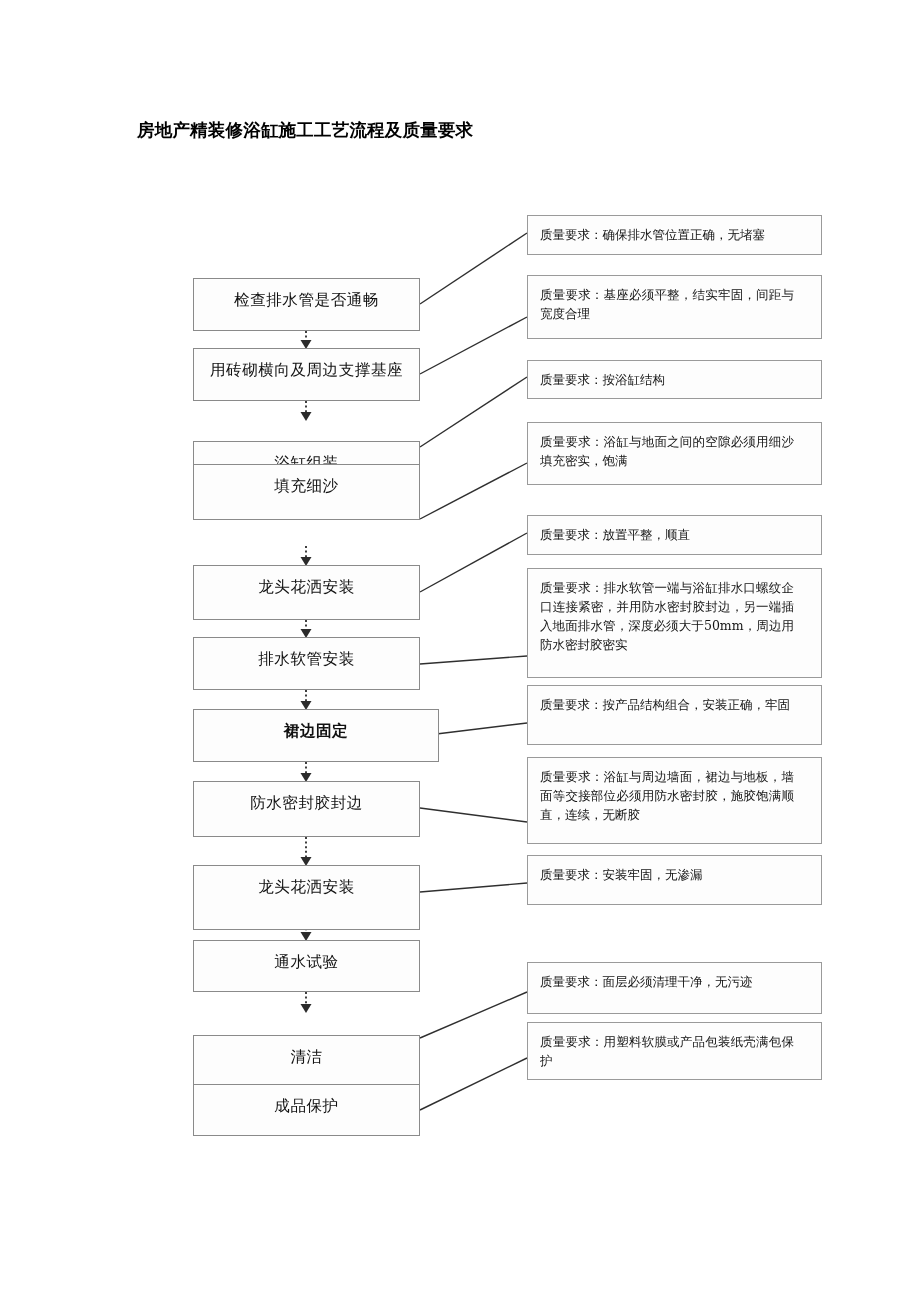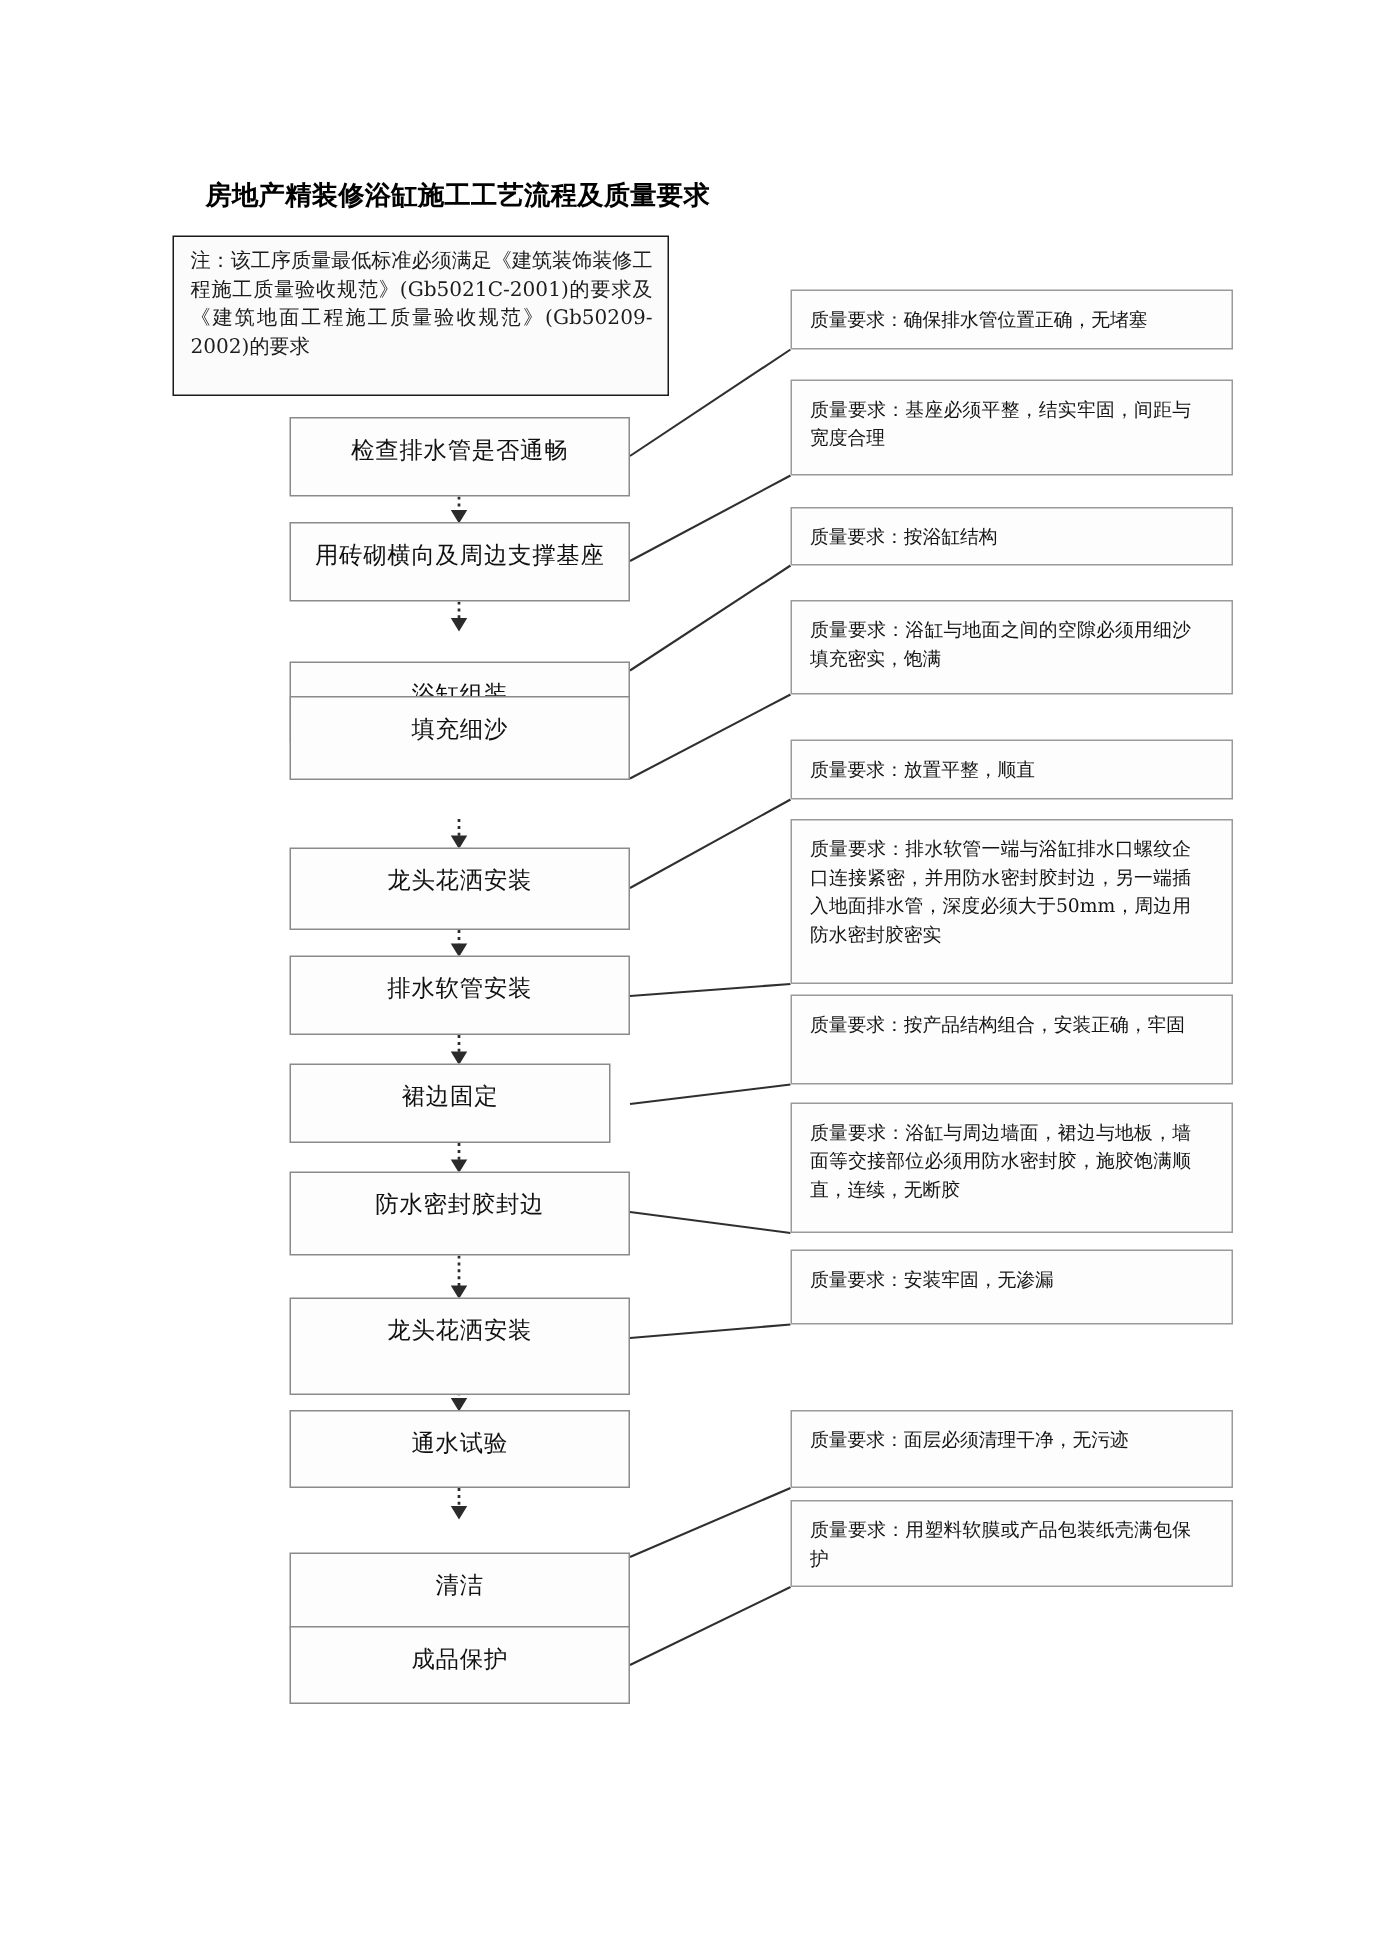--- a/index.html
+++ b/index.html
@@ -87,30 +87,30 @@
     border: 1.1px solid #9a9a9a;
     box-sizing: border-box;
     background: #fdfdfd;
     padding: 9px 27px 6px 12px;
     font-family: "DejaVu Serif", "Liberation Serif", serif;
     font-size: 12.5px;
     line-height: 1.52;
     color: #141414;
     text-align: justify;
     overflow: hidden;
+    margin-top: 22px;
   }
 </style>
 </head>
 <body>
 
 <div id="page">
 
   <div id="doc-title">房地产精装修浴缸施工工艺流程及质量要求</div>
 
-  <div id="note-box">注：该工序质量最低标准必须满足《建筑装饰装修工程施工质量验收规范》(Gb5021C-2001)的要求及《建筑地面工程施工质量验收规范》(Gb50209-2002)的要求</div>
 
   <svg id="links" viewBox="0 0 920 1301" width="920" height="1301">
       <line x1="420" y1="304" x2="527" y2="233" stroke="#2f2f2f" stroke-width="1.4"></line>
       <line x1="420" y1="374" x2="527" y2="317" stroke="#2f2f2f" stroke-width="1.4"></line>
       <line x1="420" y1="447" x2="527" y2="377" stroke="#2f2f2f" stroke-width="1.4"></line>
       <line x1="420" y1="519" x2="527" y2="463" stroke="#2f2f2f" stroke-width="1.4"></line>
       <line x1="420" y1="592" x2="527" y2="533" stroke="#2f2f2f" stroke-width="1.4"></line>
       <line x1="420" y1="664" x2="527" y2="656" stroke="#2f2f2f" stroke-width="1.4"></line>
       <line x1="420" y1="736" x2="527" y2="723" stroke="#2f2f2f" stroke-width="1.4"></line>
       <line x1="420" y1="808" x2="527" y2="822" stroke="#2f2f2f" stroke-width="1.4"></line>
@@ -141,21 +141,21 @@
       <polygon points="300.5,1076 311.5,1076 306,1085" fill="#2b2b2b"></polygon>
     </svg>
 
   <div id="flow-layer">
       <div class="flow-box" style="left: 193px; top: 278px; width: 227px; height: 53px;">检查排水管是否通畅</div>
       <div class="flow-box" style="left: 193px; top: 348px; width: 227px; height: 53px;">用砖砌横向及周边支撑基座</div>
       <div class="flow-box" style="left: 193px; top: 441px; width: 227px; height: 54px;">浴缸组装</div>
       <div class="flow-box" style="left: 193px; top: 464px; width: 227px; height: 56px; font-family: Liberation Serif, serif;">填充细沙</div>
       <div class="flow-box" style="left: 193px; top: 565px; width: 227px; height: 55px;">龙头花洒安装</div>
       <div class="flow-box" style="left: 193px; top: 637px; width: 227px; height: 53px;">排水软管安装</div>
-      <div class="flow-box" style="left: 193px; top: 709px; width: 214px; height: 53px;">裙边固定</div>
+      <div class="flow-box" style="left: 193px; top: 709px; width: 246px; height: 53px; font-weight: bold;">裙边固定</div>
       <div class="flow-box" style="left: 193px; top: 781px; width: 227px; height: 56px;">防水密封胶封边</div>
       <div class="flow-box" style="left: 193px; top: 865px; width: 227px; height: 65px;">龙头花洒安装</div>
       <div class="flow-box" style="left: 193px; top: 940px; width: 227px; height: 52px;">通水试验</div>
       <div class="flow-box" style="left: 193px; top: 1012px; width: 227px; height: 52px; margin-top: 23px;">清洁</div>
       <div class="flow-box" style="left: 193px; top: 1084px; width: 227px; height: 52px;">成品保护</div>
     </div>
   <div id="qual-layer">
       <div class="qual-box" style="left: 527px; top: 193px; width: 295px; height: 40px;">质量要求：确保排水管位置正确，无堵塞</div>
       <div class="qual-box" style="left: 527px; top: 253px; width: 295px; height: 64px;">质量要求：基座必须平整，结实牢固，间距与宽度合理</div>
       <div class="qual-box" style="left: 527px; top: 338px; width: 295px; height: 39px;">质量要求：按浴缸结构</div>

